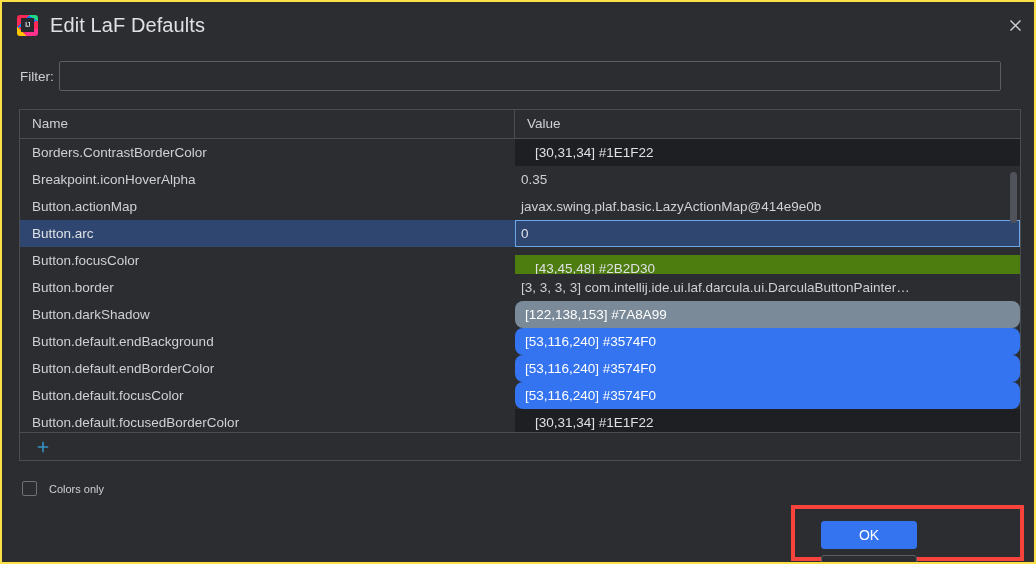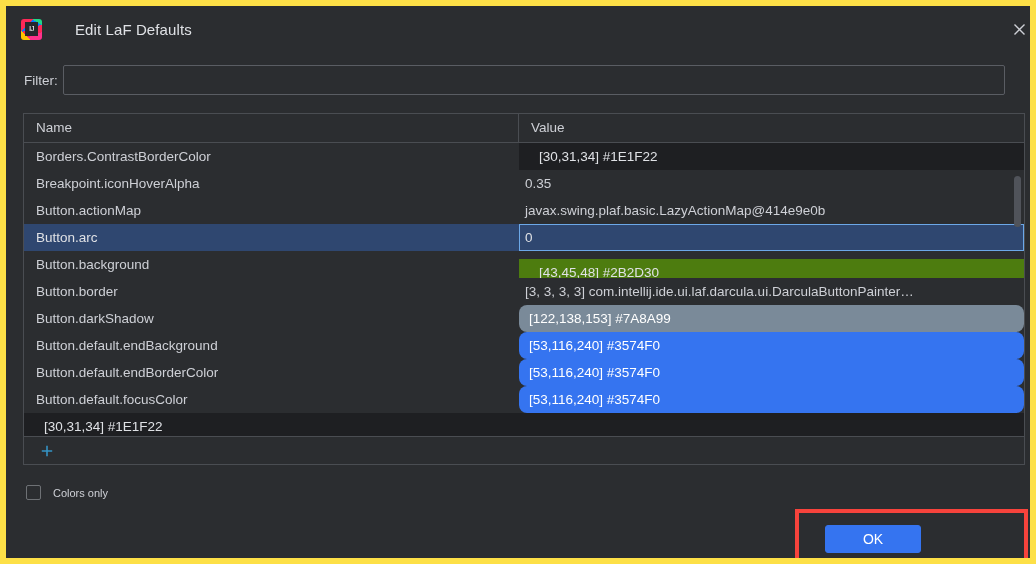--- a/index.html
+++ b/index.html
@@ -11,21 +11,21 @@
     font-family: "Liberation Sans", sans-serif;
     -webkit-font-smoothing: antialiased;
   }
 
   #app {
     position: relative;
     width: 1036px;
     height: 564px;
     background: #2b2d30;
     overflow: hidden;
-    border: 6px solid #fde047;
+    border: 2px solid #fde047;
     box-sizing: border-box;
   }
 
   
   .titlebar {
     position: absolute;
     left: 0; top: 0;
     width: 1036px;
     height: 46px;
     display: flex;
@@ -55,23 +55,23 @@
     background: #27282e;
     color: #ffffff;
     font-size: 8px;
     font-family: "Liberation Sans", sans-serif;
     letter-spacing: -0.5px;
     line-height: 14px;
     text-align: center;
     box-sizing: border-box;
   }
   .title-text {
-    margin-left: 33px;
+    margin-left: 12px;
     color: #dfe1e5;
-    font-size: 15px;
+    font-size: 20px;
     letter-spacing: 0.1px;
   }
   .close-btn {
     position: absolute;
     right: 6px;
     top: 6px;
     width: 34px;
     height: 34px;
     display: flex;
     align-items: center;
@@ -325,21 +325,21 @@
         </div>
         <div class="row">
           <div class="cell-name">Button.actionMap</div>
           <div class="cell-value">javax.swing.plaf.basic.LazyActionMap@414e9e0b</div>
         </div>
         <div class="row selected">
           <div class="cell-name">Button.arc</div>
           <div class="cell-value">0</div>
         </div>
         <div class="row">
-          <div class="cell-name">Button.background</div>
+          <div class="cell-name">Button.focusColor</div>
           <div class="cell-value swatch-dark" style="background: #4d7c0f; margin-top: 8px;">[43,45,48] #2B2D30</div>
         </div>
         <div class="row">
           <div class="cell-name">Button.border</div>
           <div class="cell-value">[3, 3, 3, 3] com.intellij.ide.ui.laf.darcula.ui.DarculaButtonPainter…</div>
         </div>
         <div class="row">
           <div class="cell-name">Button.darkShadow</div>
           <div class="cell-value swatch-light" style="background: rgb(122, 138, 153);">[122,138,153] #7A8A99</div>
         </div>
@@ -349,20 +349,21 @@
         </div>
         <div class="row">
           <div class="cell-name">Button.default.endBorderColor</div>
           <div class="cell-value swatch-light" style="background: rgb(53, 116, 240);">[53,116,240] #3574F0</div>
         </div>
         <div class="row">
           <div class="cell-name">Button.default.focusColor</div>
           <div class="cell-value swatch-light" style="background: rgb(53, 116, 240);">[53,116,240] #3574F0</div>
         </div>
         <div class="row">
+          <div class="cell-name">Button.default.focusedBorderColor</div>
           <div class="cell-value swatch-dark" style="background: rgb(30, 31, 34);">[30,31,34] #1E1F22</div>
         </div>
         <div class="scroll-track">
         <div class="scroll-thumb"></div>
       </div>
     </div>
     <div class="table-toolbar">
       <div class="add-btn">
         <svg width="14" height="14" viewBox="0 0 14 14" aria-hidden="true">
           <path d="M7 1.8 V12.2 M1.8 7 H12.2" stroke="currentColor" stroke-width="1.6" fill="none"></path>

